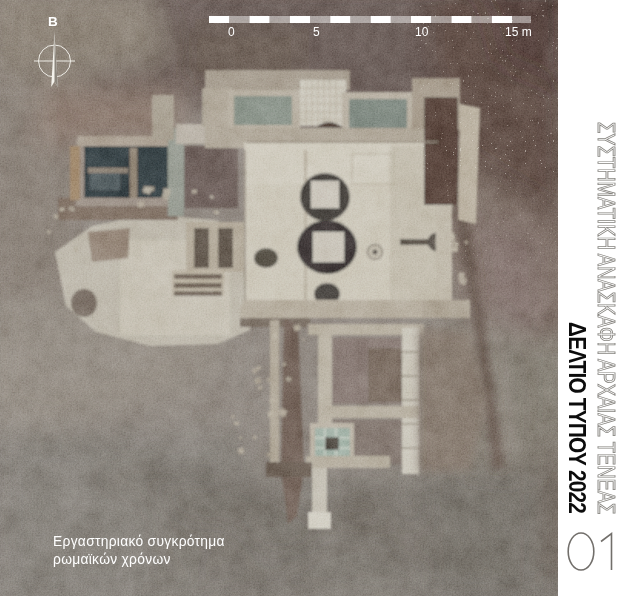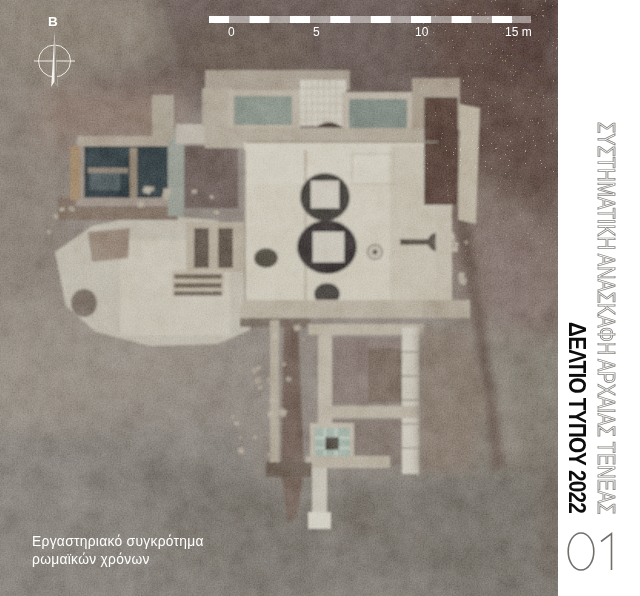--- a/index.html
+++ b/index.html
@@ -1,19 +1,19 @@
 <!DOCTYPE html>
 <html><head>
 <meta charset="utf-8">
 <style>
   html,body{margin:0;padding:0;background:#fff;}
   .page{position:relative;width:640px;height:596px;overflow:hidden;background:#fff;
         font-family:"Liberation Sans",sans-serif;}
   svg{position:absolute;left:0;top:0;}
-  .cap{position:absolute;left:32px;top:533px;color:#fff;font-size:13.8px;line-height:18.2px;
+  .cap{position:absolute;left:53px;top:533px;color:#fff;font-size:13.8px;line-height:18.2px;
        font-weight:400;letter-spacing:.3px;}
   .vt1{position:absolute;left:619px;top:122px;transform-origin:0 0;
        transform:rotate(90deg) scale(0.80,1);
        white-space:nowrap;font-size:23px;letter-spacing:0px;color:transparent;
        -webkit-text-stroke:0.9px #86847f;}
   .vt2{position:absolute;left:591px;top:322px;transform-origin:0 0;
        transform:rotate(90deg) scale(0.85,1);
        white-space:nowrap;font-size:24.5px;font-weight:700;letter-spacing:-0.95px;color:#0c0c0c;}
 </style>
 </head>

